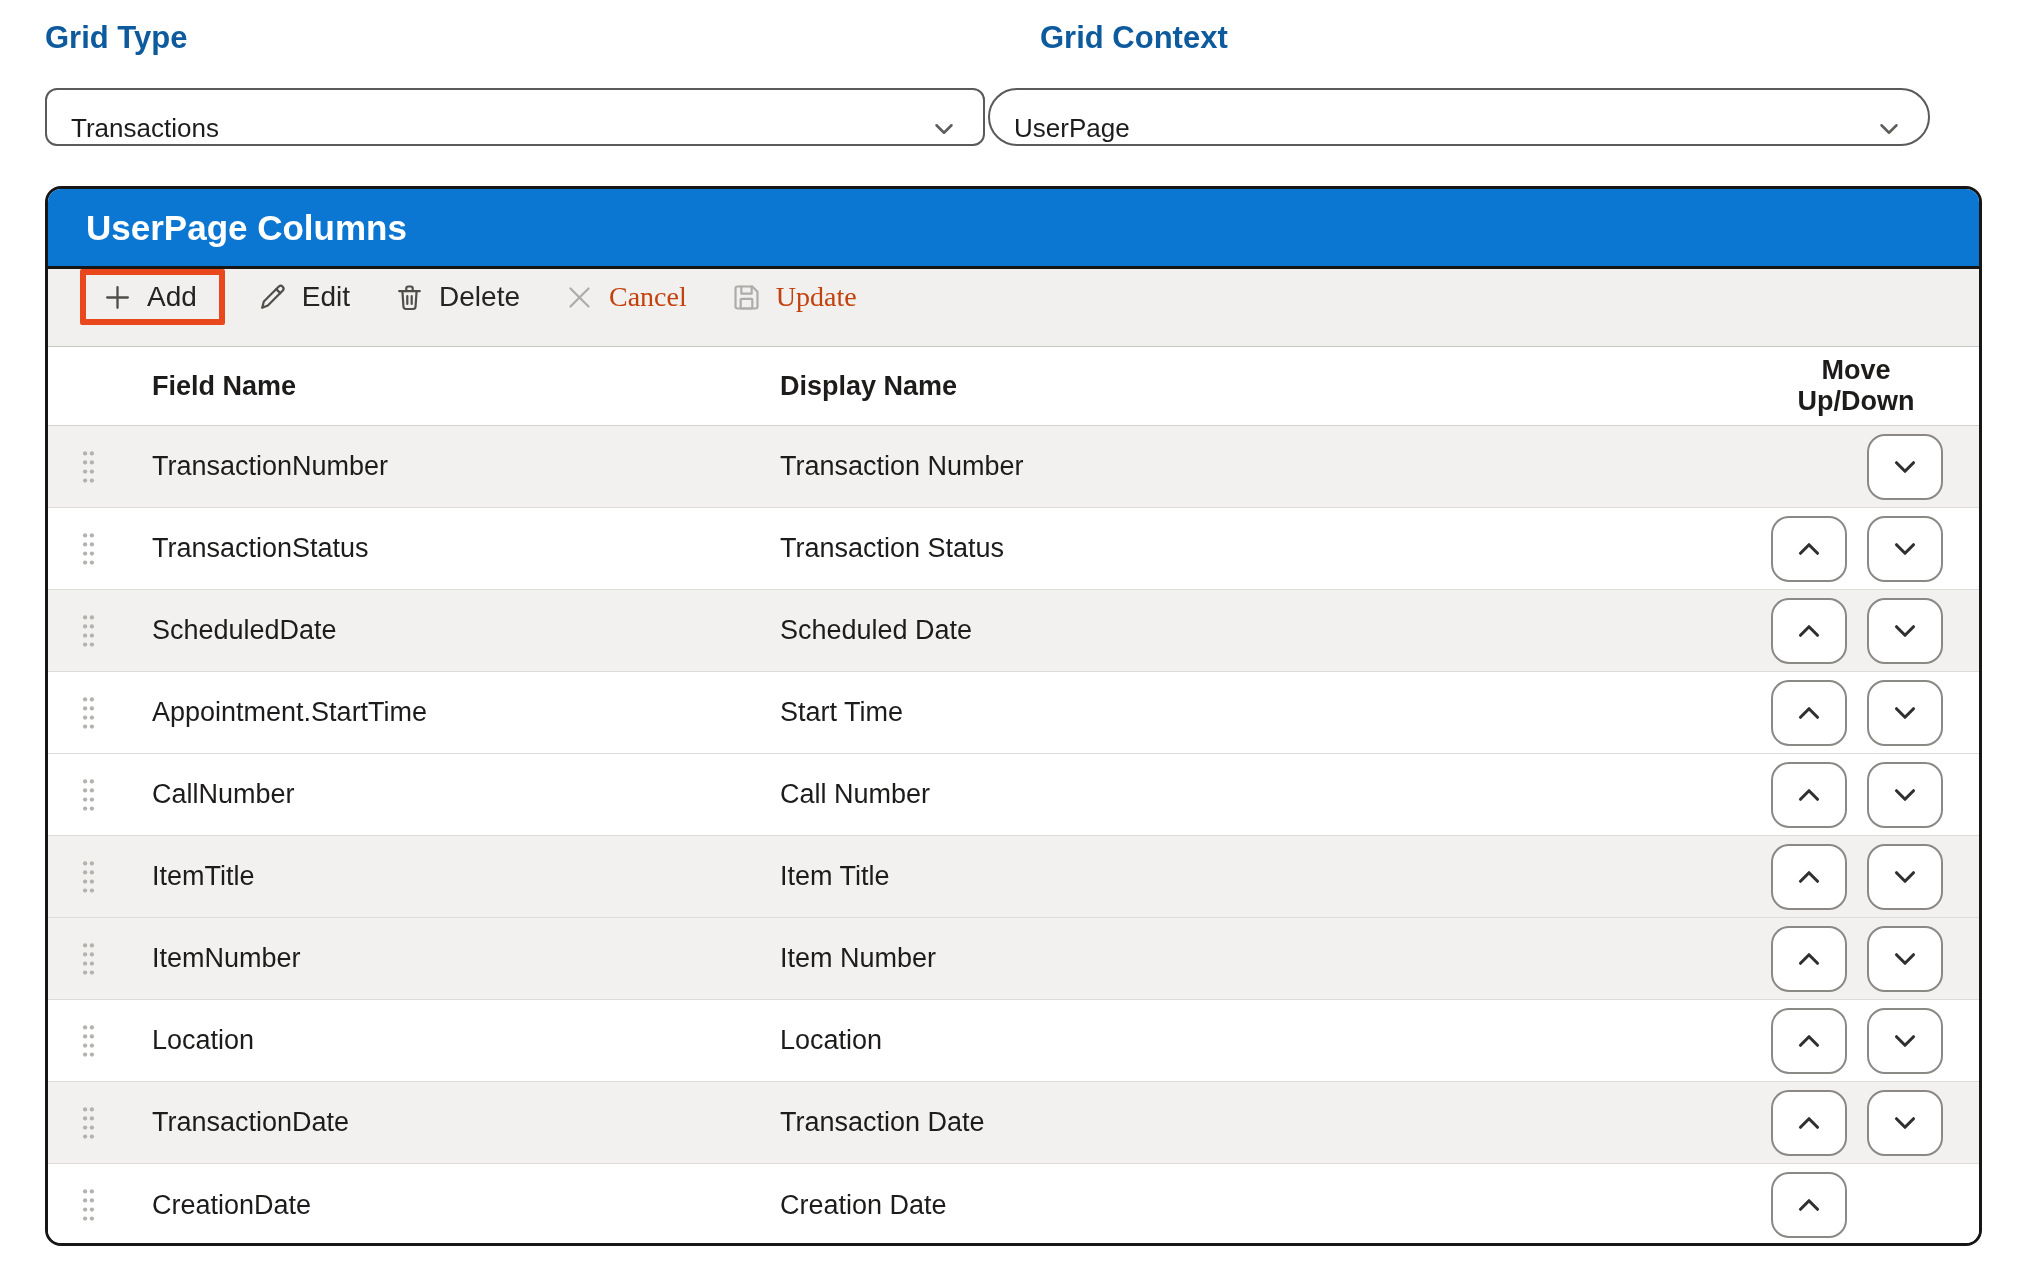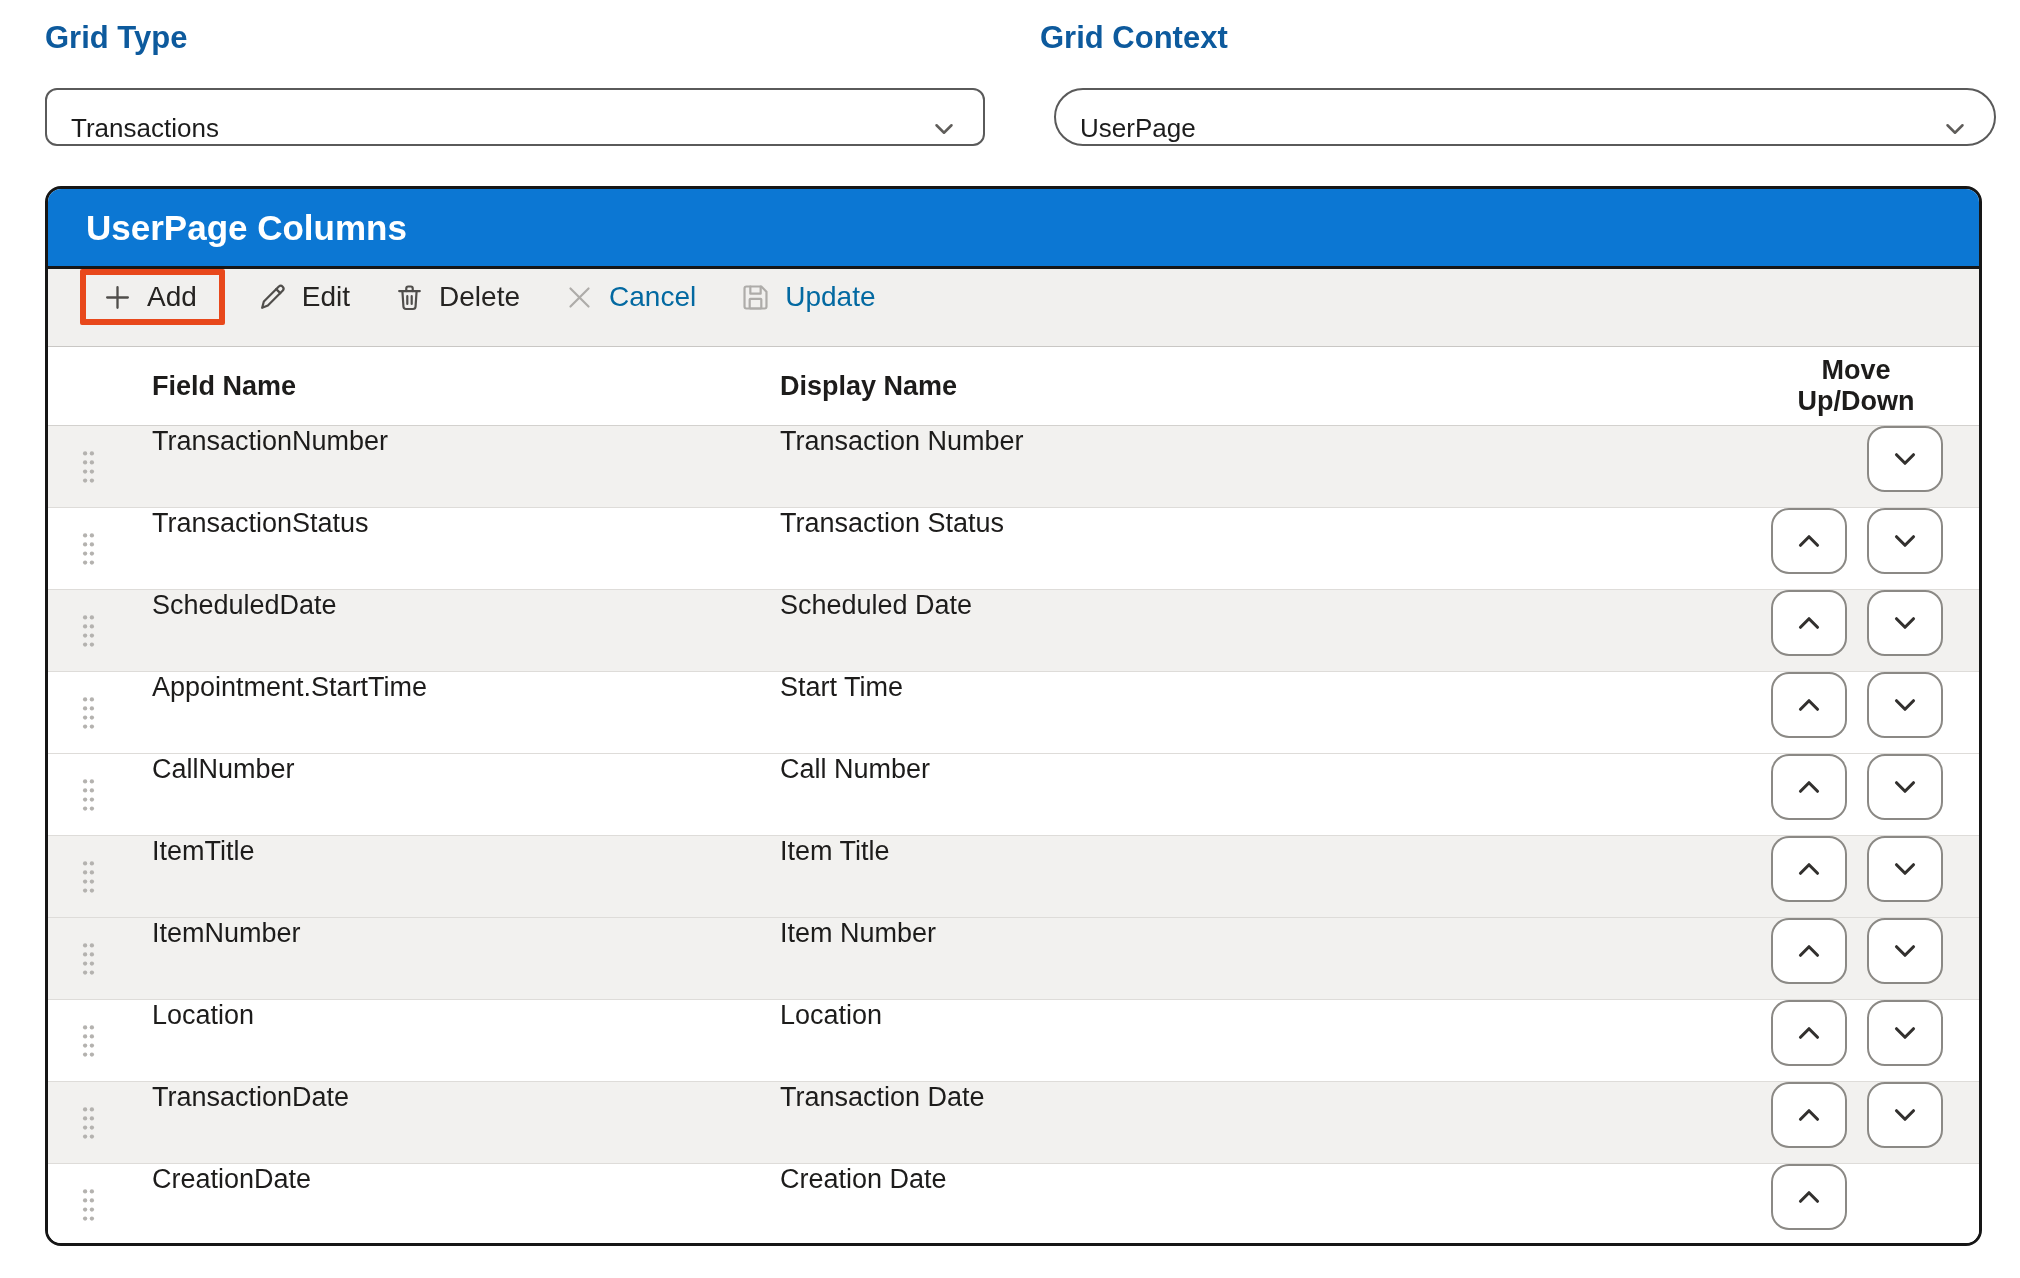--- a/index.html
+++ b/index.html
@@ -22,21 +22,21 @@
   .dropdown {
     position: absolute; top: 88px; height: 58px;
     border: 2px solid #5a5a5a; border-radius: 12px;
     background: #ffffff;
     display: flex; align-items: flex-end;
     padding: 0 24px;
     font-size: 26px; color: #1c1c1c;
     cursor: pointer;
   }
   .dropdown.gt { left: 45px; width: 940px; }
-  .dropdown.gc { left: 1054px; width: 942px; border-radius: 29px; }
+  .dropdown.gc { left: 988px; width: 942px; border-radius: 29px; }
   .dropdown .chev { margin-left: auto; width: 30px; height: 30px; color: #5f5d5a; }
   .chev svg, .icon svg { width: 100%; height: 100%; display: block; }
 
   
   .panel {
     position: absolute; left: 45px; top: 186px;
     width: 1937px; height: 1060px;
     border: 3px solid #161616; border-radius: 16px;
     overflow: hidden; background: #ffffff;
   }
@@ -57,36 +57,36 @@
   }
   .tb-btn {
     display: flex; align-items: center; gap: 14px;
     font-size: 28px; color: #262422;
     background: transparent; border: none;
     padding: 12px 22px;
     font-family: inherit;
     cursor: pointer;
   }
   .tb-btn .icon { width: 31px; height: 31px; color: #504e4b; }
-  .tb-btn.disabled { color: #0369a1; cursor: default; }
+  .tb-btn.disabled { color: #c2410c; cursor: default; font-family: Liberation Serif, serif; }
   .tb-btn.disabled .icon { color: #aeaca9; }
   .tb-btn.highlight {
     border: 6px solid #e8481b; border-radius: 2px;
     padding: 6px 22px 6px 16px; margin-right: 10px;
   }
 
   
   .thead {
     display: flex; align-items: center;
     height: 79px; background: #ffffff;
     font-weight: 700; font-size: 27px;
     border-bottom: 1px solid #d3d1ce;
   }
   .trow {
-    display: flex; 
+    display: flex; align-items: center;
     height: 82px; background: #ffffff;
     font-size: 27px;
     border-bottom: 1px solid #dedcd9;
   }
   .trow.odd { background: #f2f1ef; }
   .trow:last-child { border-bottom: none; }
 
   .cell-handle { flex: 0 0 72px; display: flex; align-items: center; padding-left: 32px; }
   .cell-field  { flex: 0 0 628px; margin-left: 32px; }
   .cell-display{ flex: 1; }

